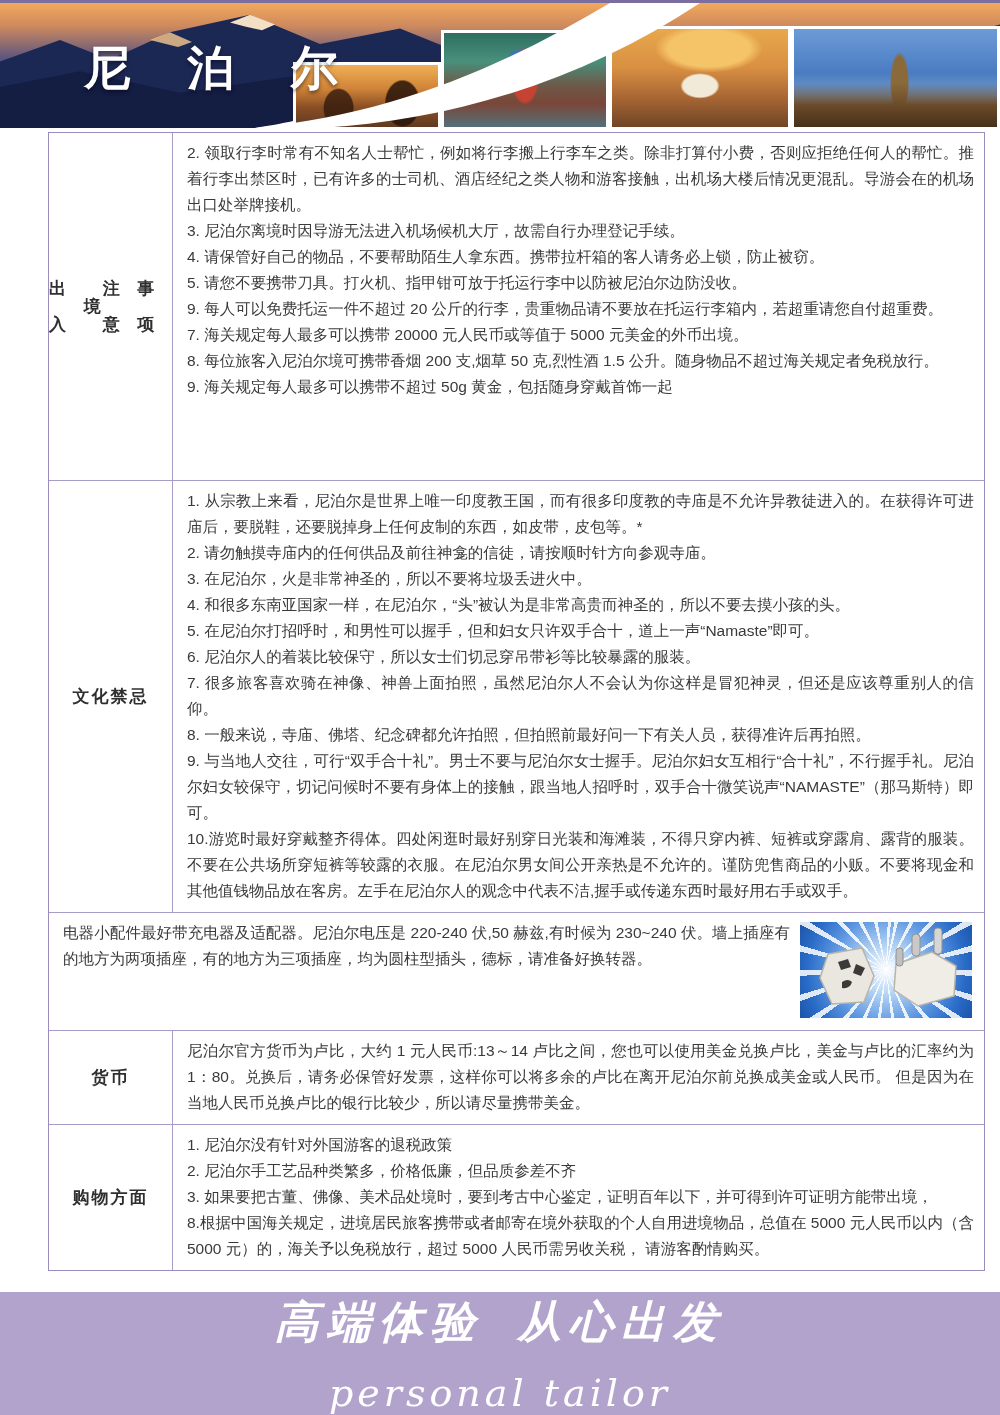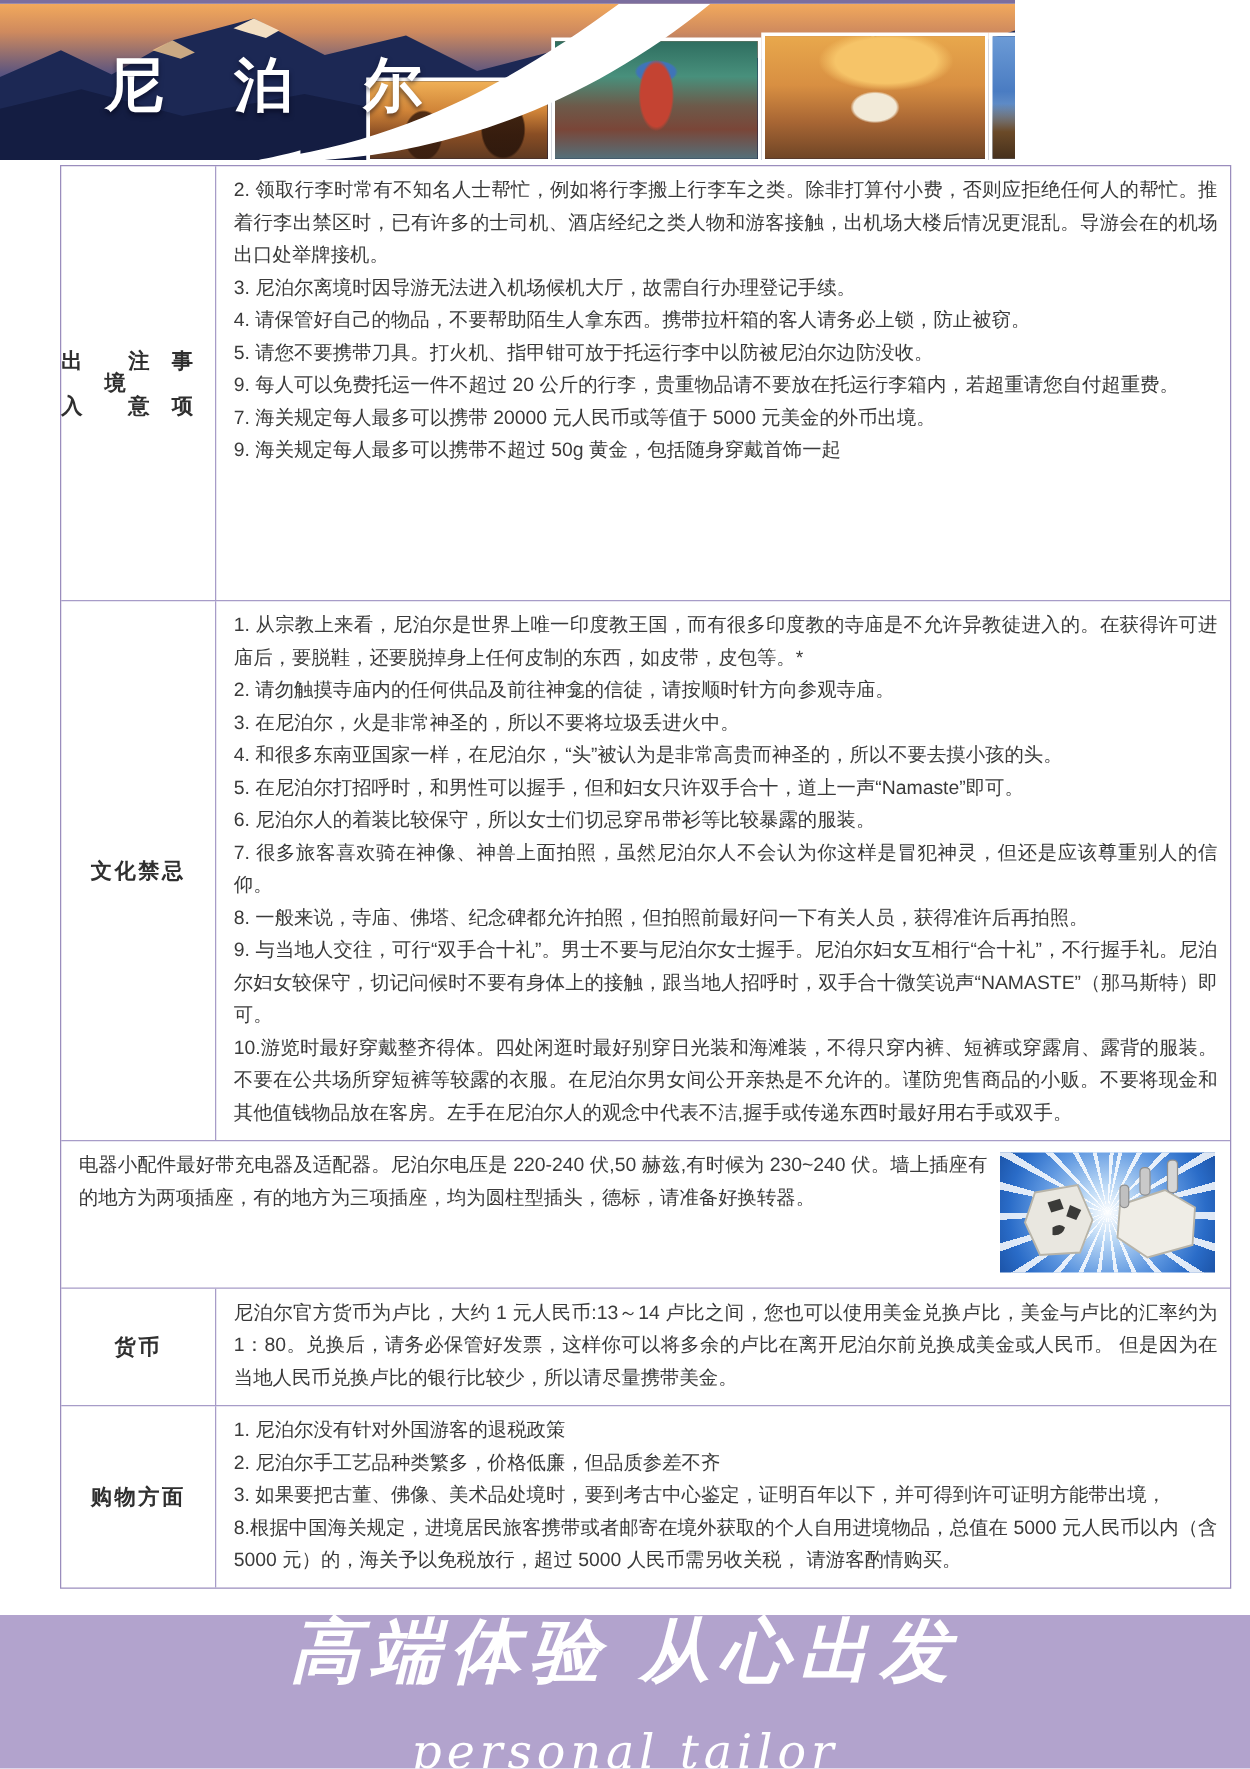--- a/index.html
+++ b/index.html
@@ -2,21 +2,21 @@
 <html><head>
 <meta charset="utf-8">
 <style>
   * { margin:0; padding:0; box-sizing:border-box; }
   html,body { background:#ffffff; }
   body { font-family:"Liberation Sans","DejaVu Sans",sans-serif; color:#3a3a3a; }
   .page { position:relative; width:1000px; height:1415px; margin:0 auto; background:#fff;
           display:flex; flex-direction:column; overflow:hidden; }
 
   
-  .banner { position:relative; width:812px; height:128px; flex:0 0 auto; overflow:hidden;
+  .banner { position:relative; width:1000px; height:128px; flex:0 0 auto; overflow:hidden;
             border-top:3px solid #7b6e9e; background:linear-gradient(180deg,#ef9f4e 0%,#d98a52 12%,#8a5f6e 34%,#3a3f70 58%,#1b2550 100%); }
   .banner svg.mountains { position:absolute; inset:0; width:100%; height:100%; }
   .banner-title { position:absolute; left:84px; top:34px; z-index:5;
                   font-size:47px; font-weight:bold; color:#ffffff; letter-spacing:20px;
                   font-family:"DejaVu Serif","Liberation Serif",serif;
                   text-shadow:0 2px 4px rgba(0,0,20,.55); }
   .photo { position:absolute; z-index:3; box-shadow:0 0 0 3px #ffffff; }
   .photo-temple { left:296px; top:62px; width:142px; height:62px;
     background:
       radial-gradient(ellipse 30px 40px at 75% 62%, rgba(40,20,10,.85) 0 55%, transparent 60%),
@@ -60,22 +60,22 @@
   
   .adapter-pic { float:right; width:172px; height:96px; margin:2px 2px 4px 10px; position:relative;
     background:
       repeating-conic-gradient(from 10deg at 50% 50%, rgba(255,255,255,.85) 0deg 4deg, rgba(255,255,255,0) 4deg 16deg),
       radial-gradient(circle at 50% 50%, #ffffff 0%, #bcd9f6 22%, #5e97e0 55%, #2a6cc8 80%, #1c54a8 100%); }
   .adapter-pic svg { position:absolute; inset:0; width:100%; height:100%; }
 
   
   .footer { margin-top:auto; flex:0 0 auto; width:1000px; height:123px; background:#b2a3cd;
             display:flex; flex-direction:column; justify-content:center; align-items:center; }
-  .slogan-cn { color:#ffffff; font-size:56px; font-weight:bold; letter-spacing:8px;
-               font-family:Liberation Sans, sans-serif; font-style:italic; }
+  .slogan-cn { color:#ffffff; font-size:44px; font-weight:bold; letter-spacing:8px;
+               font-family:Liberation Mono, monospace; font-style:italic; }
   .slogan-en { color:#ffffff; font-size:38px; font-style:italic; letter-spacing:4px; margin-top:19px;
                font-family:"DejaVu Serif","Liberation Serif",serif; }
 </style>
 </head>
 <body>
 
 <div class="page">
 
   <div class="banner">
     <svg class="mountains" viewBox="0 0 1000 128" preserveAspectRatio="none">
@@ -120,20 +120,21 @@
           <span>注意</span>
           <span>事项</span>
         </div>
         <div class="cell-body">
             <div class="item">2. 领取行李时常有不知名人士帮忙，例如将行李搬上行李车之类。除非打算付小费，否则应拒绝任何人的帮忙。推着行李出禁区时，已有许多的士司机、酒店经纪之类人物和游客接触，出机场大楼后情况更混乱。导游会在的机场出口处举牌接机。</div>
             <div class="item">3. 尼泊尔离境时因导游无法进入机场候机大厅，故需自行办理登记手续。</div>
             <div class="item">4. 请保管好自己的物品，不要帮助陌生人拿东西。携带拉杆箱的客人请务必上锁，防止被窃。</div>
             <div class="item">5. 请您不要携带刀具。打火机、指甲钳可放于托运行李中以防被尼泊尔边防没收。</div>
             <div class="item">9. 每人可以免费托运一件不超过 20 公斤的行李，贵重物品请不要放在托运行李箱内，若超重请您自付超重费。</div>
             <div class="item bold">7. 海关规定每人最多可以携带 20000 元人民币或等值于 5000 元美金的外币出境。</div>
+            <div class="item bold">8. 每位旅客入尼泊尔境可携带香烟 200 支,烟草 50 克,烈性酒 1.5 公升。随身物品不超过海关规定者免税放行。</div>
             <div class="item bold">9. 海关规定每人最多可以携带不超过 50g 黄金，包括随身穿戴首饰一起</div>
           </div>
       </div>
 
       <div class="trow r-taboo">
         <div class="cell-label">
           <span>文化</span>
           <span>禁忌</span>
         </div>
         <div class="cell-body">

